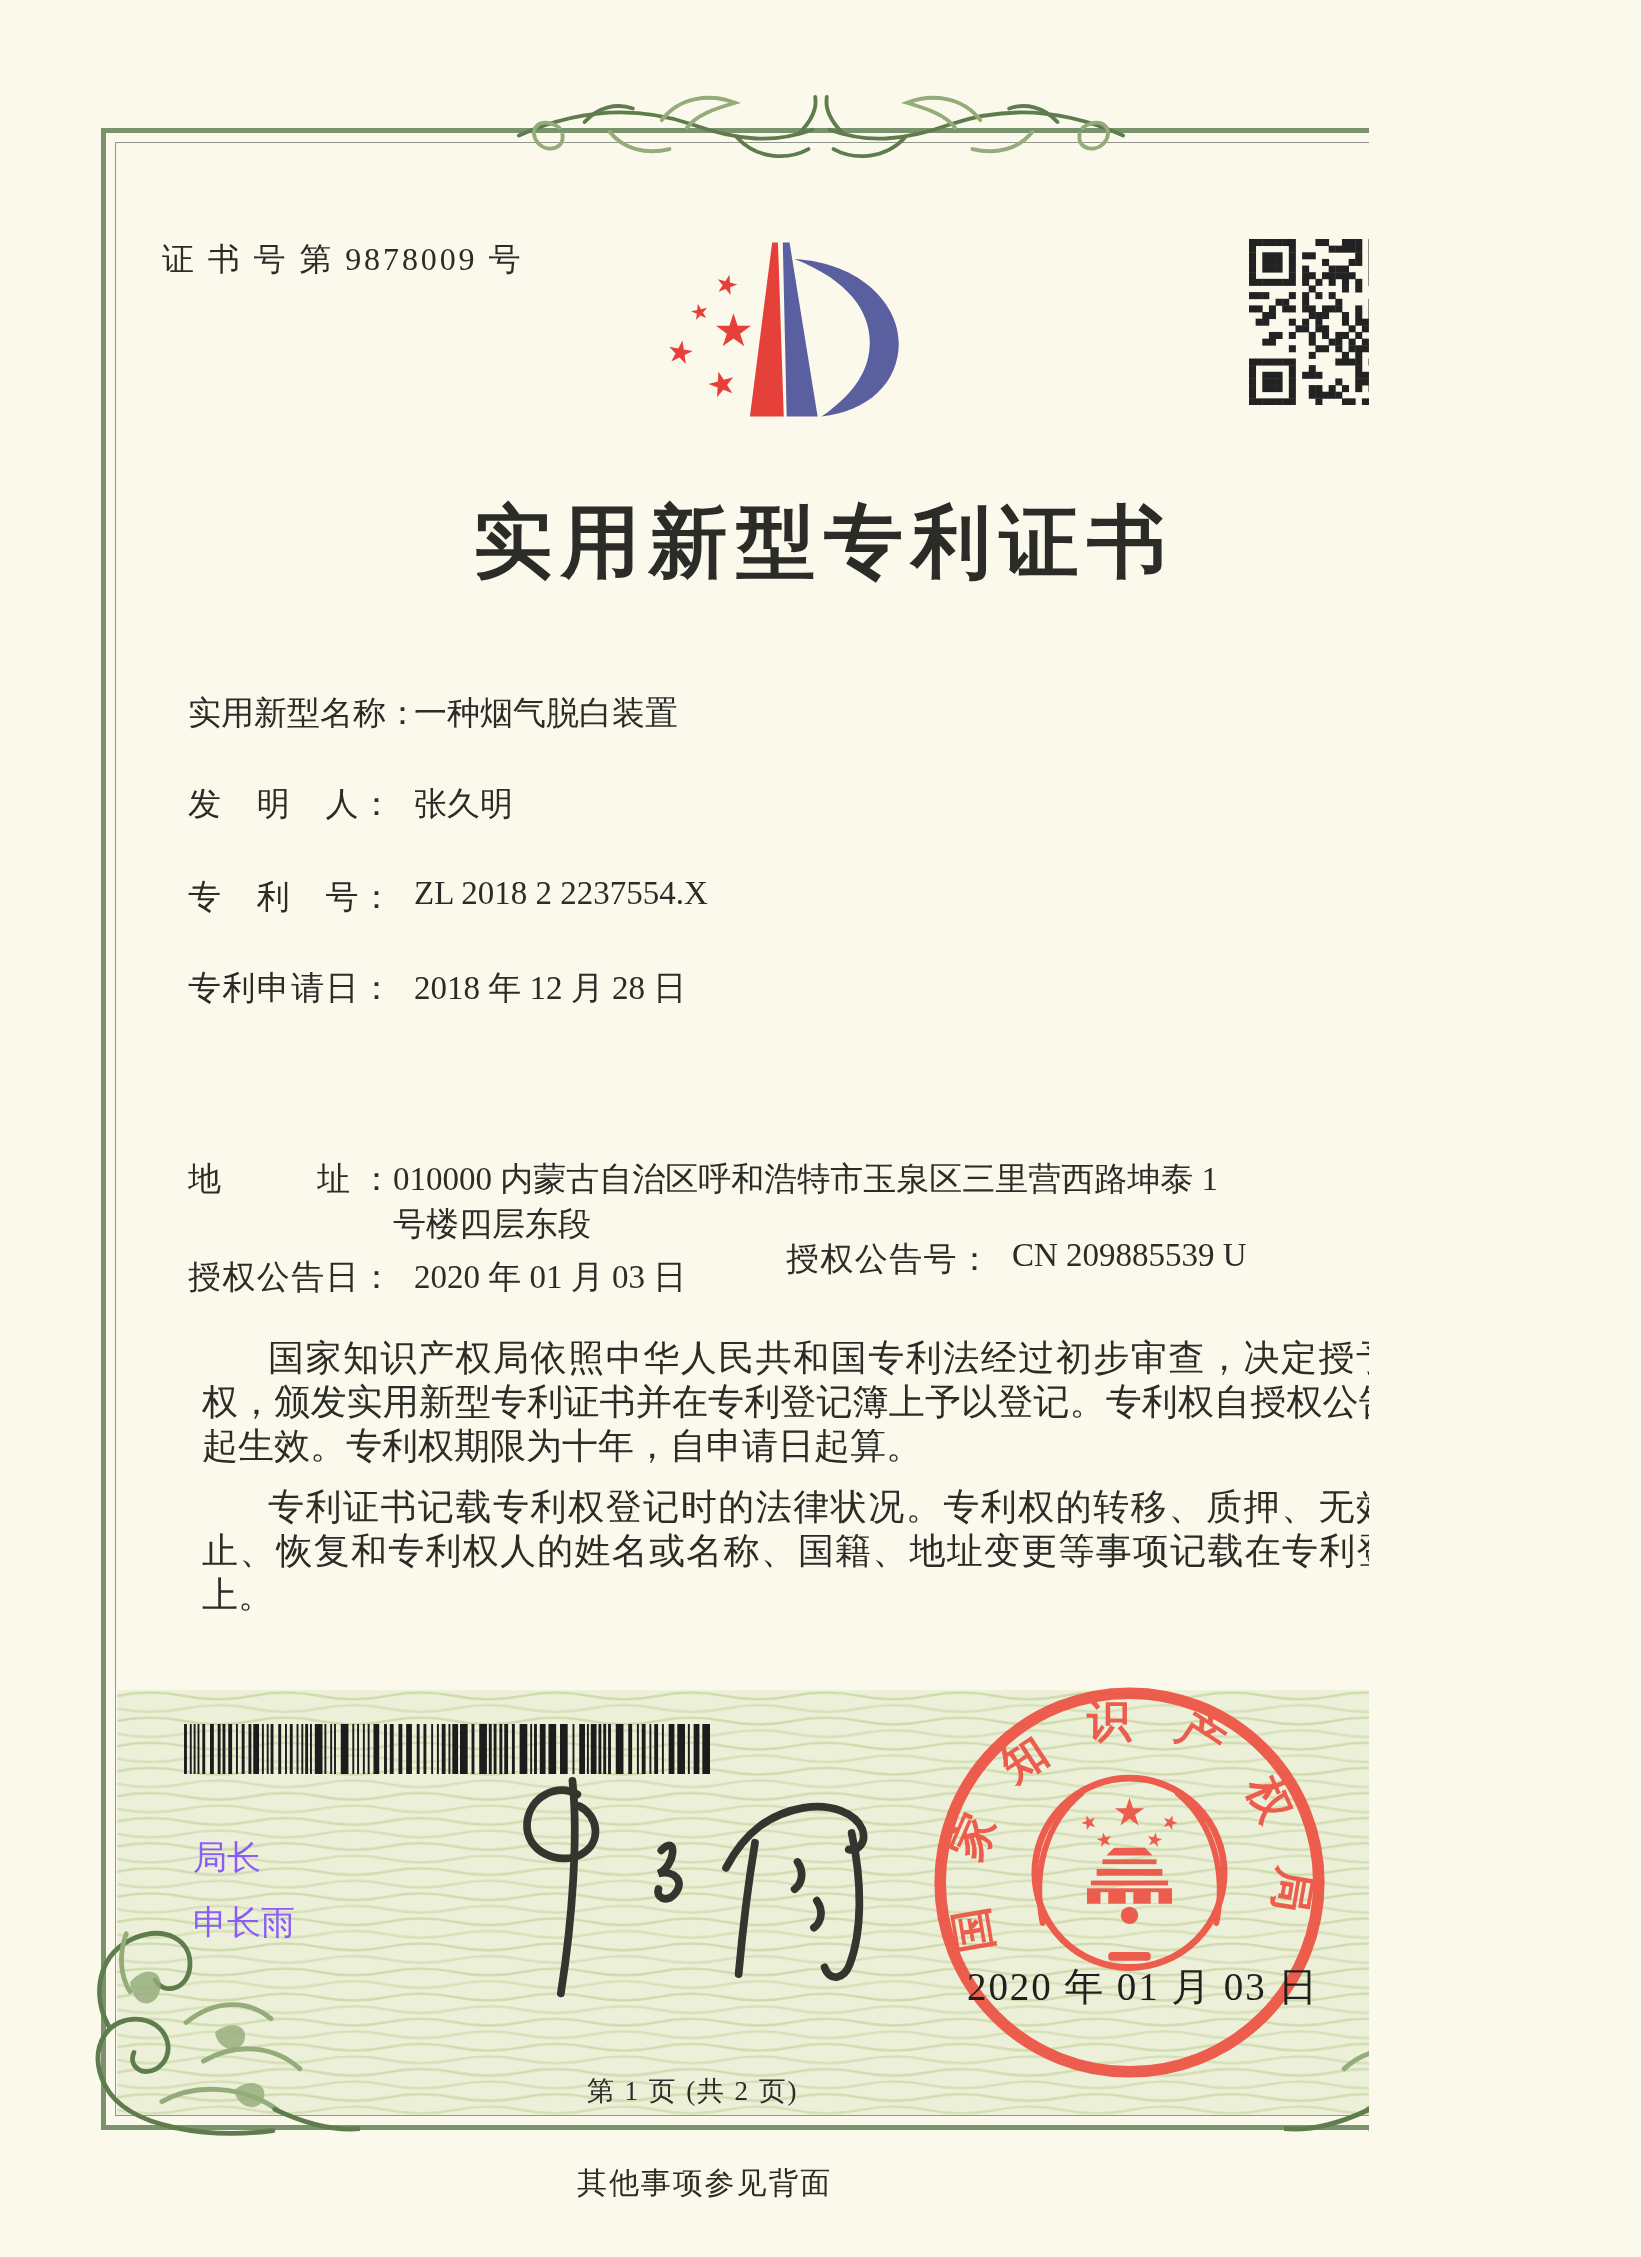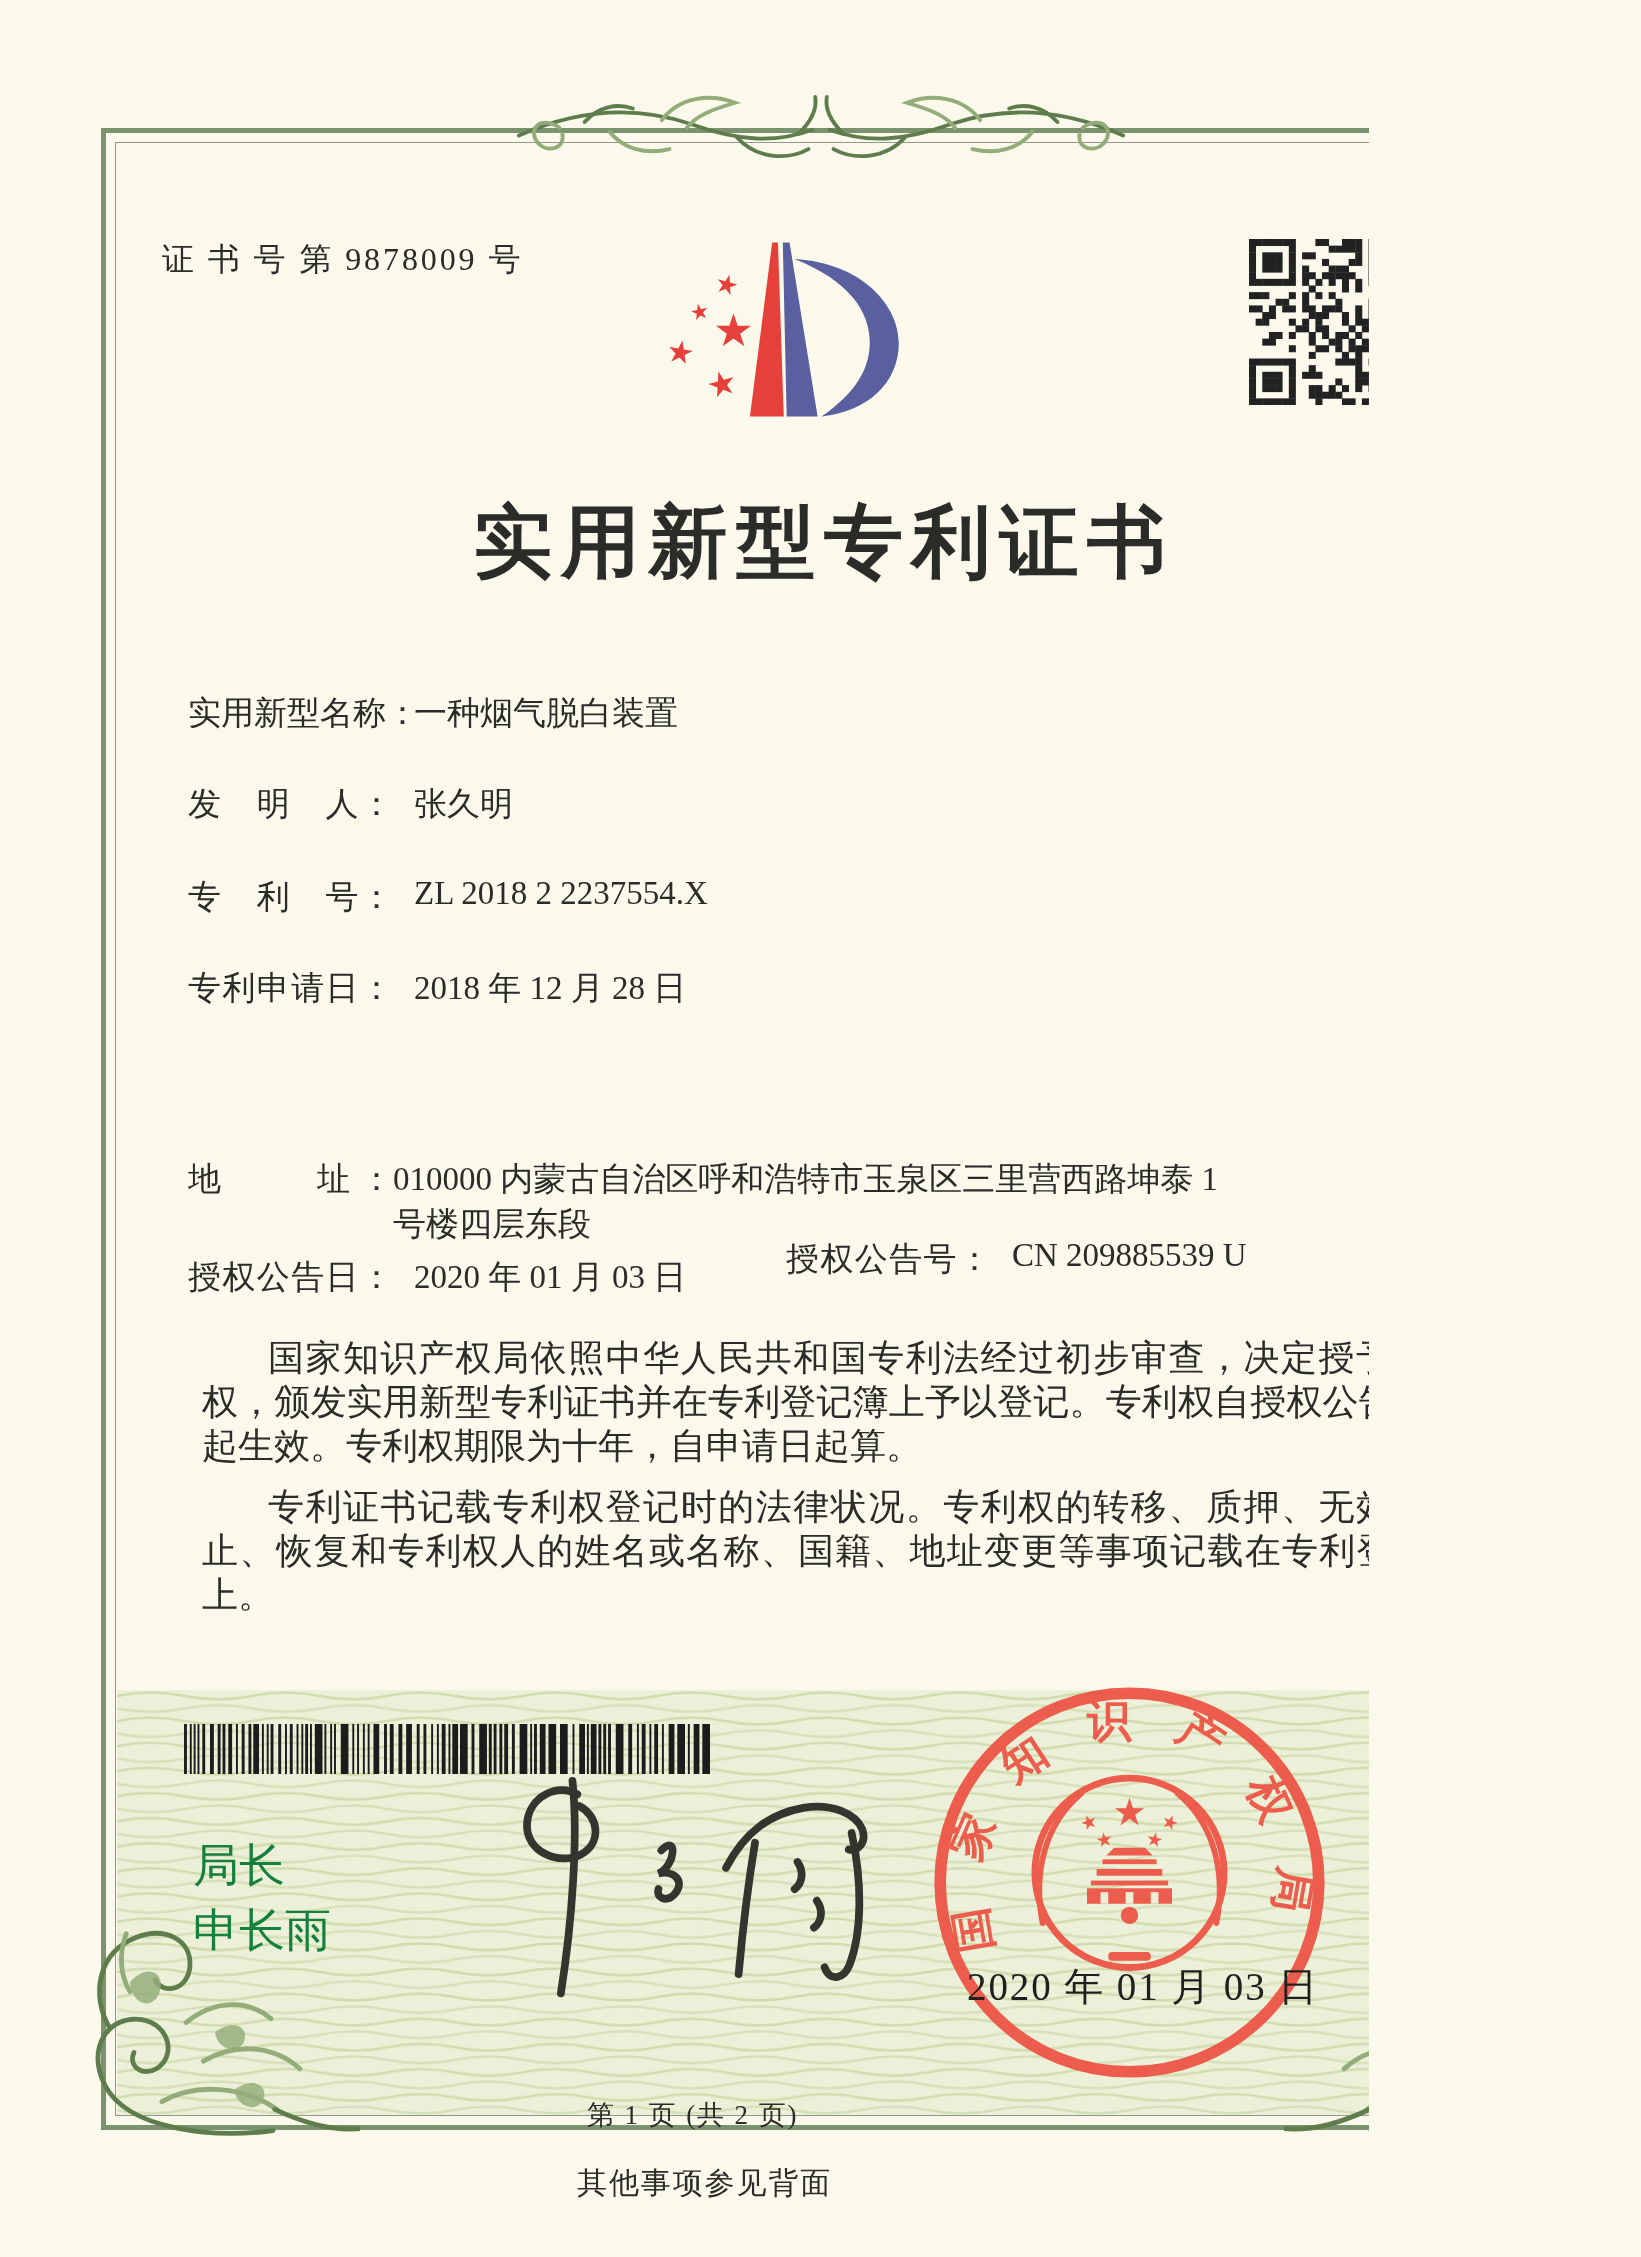--- a/index.html
+++ b/index.html
@@ -31,27 +31,27 @@
   .addr-val{display:inline-block;white-space:normal;width:1052px;line-height:45px;vertical-align:top;}
   .grant-right{position:absolute;left:786px;top:1237px;font-size:33px;white-space:nowrap;z-index:2;}
 
   .paras{position:absolute;left:185px;top:1319px;width:1299px;z-index:2;}
   .paras p{margin:17px;font-size:36px;line-height:44px;text-align:justify;text-indent:66px;
     font-weight:400;}
   .paras p + p{margin-top:6.8px;}
 
   .barcode{position:absolute;left:183px;top:1724px;z-index:2;}
   .signer{position:absolute;left:193px;z-index:2;font-family:"Liberation Sans","DejaVu Sans",sans-serif;
-    font-size:46px;color:#15803d;}
+    font-size:34px;color:#8b5cf6;}
   .signature{position:absolute;left:415px;top:1775px;z-index:2;}
   .seal{position:absolute;left:917px;top:1670px;z-index:3;}
   .seal-date{position:absolute;left:967px;top:1960px;font-size:39px;letter-spacing:1.9px;
     color:#1f1f1d;z-index:4;}
 
-  .pageinfo{position:absolute;left:587px;top:2073px;font-size:27px;letter-spacing:1.9px;z-index:6;margin-top:24px;}
+  .pageinfo{position:absolute;left:587px;top:2073px;font-size:27px;letter-spacing:1.9px;z-index:6;}
   .backnote{position:absolute;left:577px;top:2163px;font-size:30px;letter-spacing:1.9px;z-index:2;text-align:center;}
 
   .ornament-top{position:absolute;left:517px;top:89px;z-index:6;}
   .fl-bl{position:absolute;left:70px;top:1926px;z-index:6;}
   .fl-br{position:absolute;left:1284px;top:1926px;z-index:6;transform:scaleX(-1);}
 </style>
 </head>
 <body>
 
 <div id="page">

